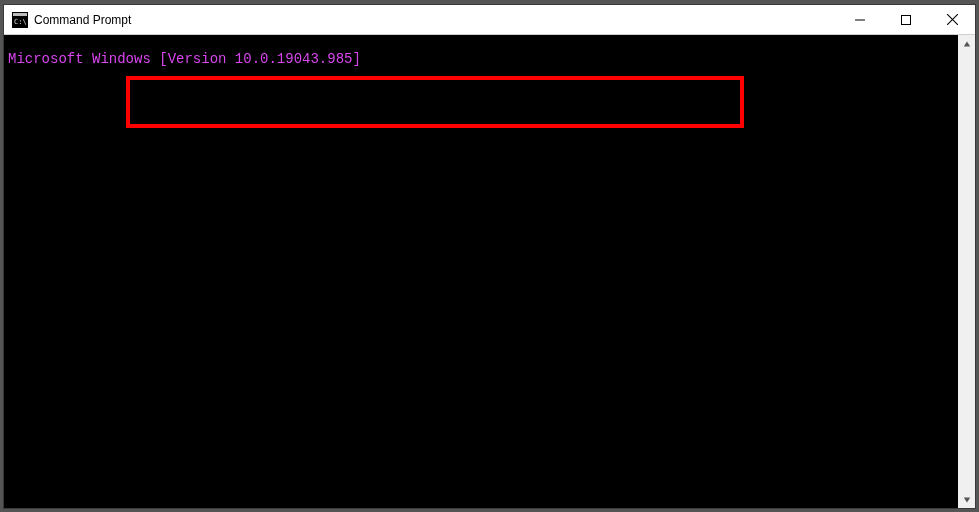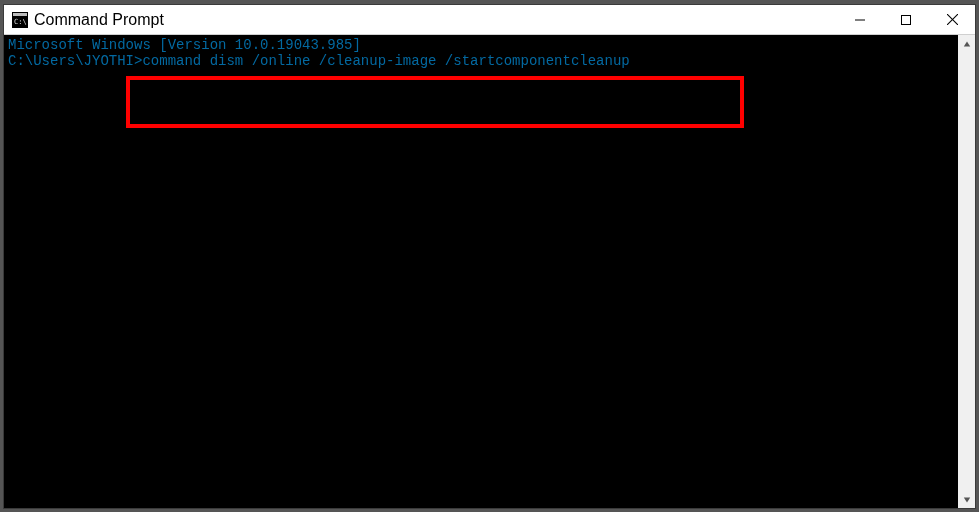--- a/index.html
+++ b/index.html
@@ -42,21 +42,21 @@
       position: relative;
       display: flex;
       align-items: center;
       justify-content: center;
     }
     .titlebar-icon svg {
       width: 16px;
       height: 16px;
     }
     .titlebar-title {
-      font-size: 16px;
+      font-size: 12px;
       color: #000;
       flex: 0 0 auto;
     }
     .titlebar-spacer {
       flex: 1;
     }
     .titlebar-btn {
       width: 46px;
       height: 30px;
       display: flex;
@@ -77,25 +77,25 @@
     }
     .body-area {
       flex: 1;
       display: flex;
       background: #000;
       position: relative;
     }
     .terminal {
       flex: 1;
       background: #000;
-      color: #0369a1;
+      color: #d946ef;
       font-family: Consolas, "Courier New", monospace;
       font-size: 14px;
       line-height: 16px;
-      padding: 2px 4px;
+      padding: 16px 4px;
       white-space: pre;
       position: relative;
     }
     .scrollbar {
       width: 17px;
       background: #f0f0f0;
       position: relative;
       display: flex;
       flex-direction: column;
     }
@@ -151,21 +151,21 @@
     </div>
     <div class="titlebar-btn close">
       <svg viewBox="0 0 10 10">
           <line x1="0" y1="0" x2="10" y2="10"></line>
           <line x1="10" y1="0" x2="0" y2="10"></line>
         </svg>
     </div>
   </div>
 
   <div class="body-area">
-    <div class="terminal"><span class="term-line">Microsoft Windows [Version 10.0.19043.985]</span><span class="term-line"></span><span class="term-line"><span>C:\Users\JYOTHI&gt;</span><span>command dism /online /cleanup-image /startcomponentcleanup</span></span></div>
+    <div class="terminal"><span class="term-line">Microsoft Windows [Version 10.0.19043.985]</span><span class="term-line"></span></div>
 
     <div class="scrollbar">
       <div class="scrollbar-arrow">
         <svg viewBox="0 0 10 10">
             <path d="M5 2 L9 8 L1 8 Z"></path>
           </svg>
       </div>
       <div class="scrollbar-track"></div>
       <div class="scrollbar-arrow">
         <svg viewBox="0 0 10 10">

